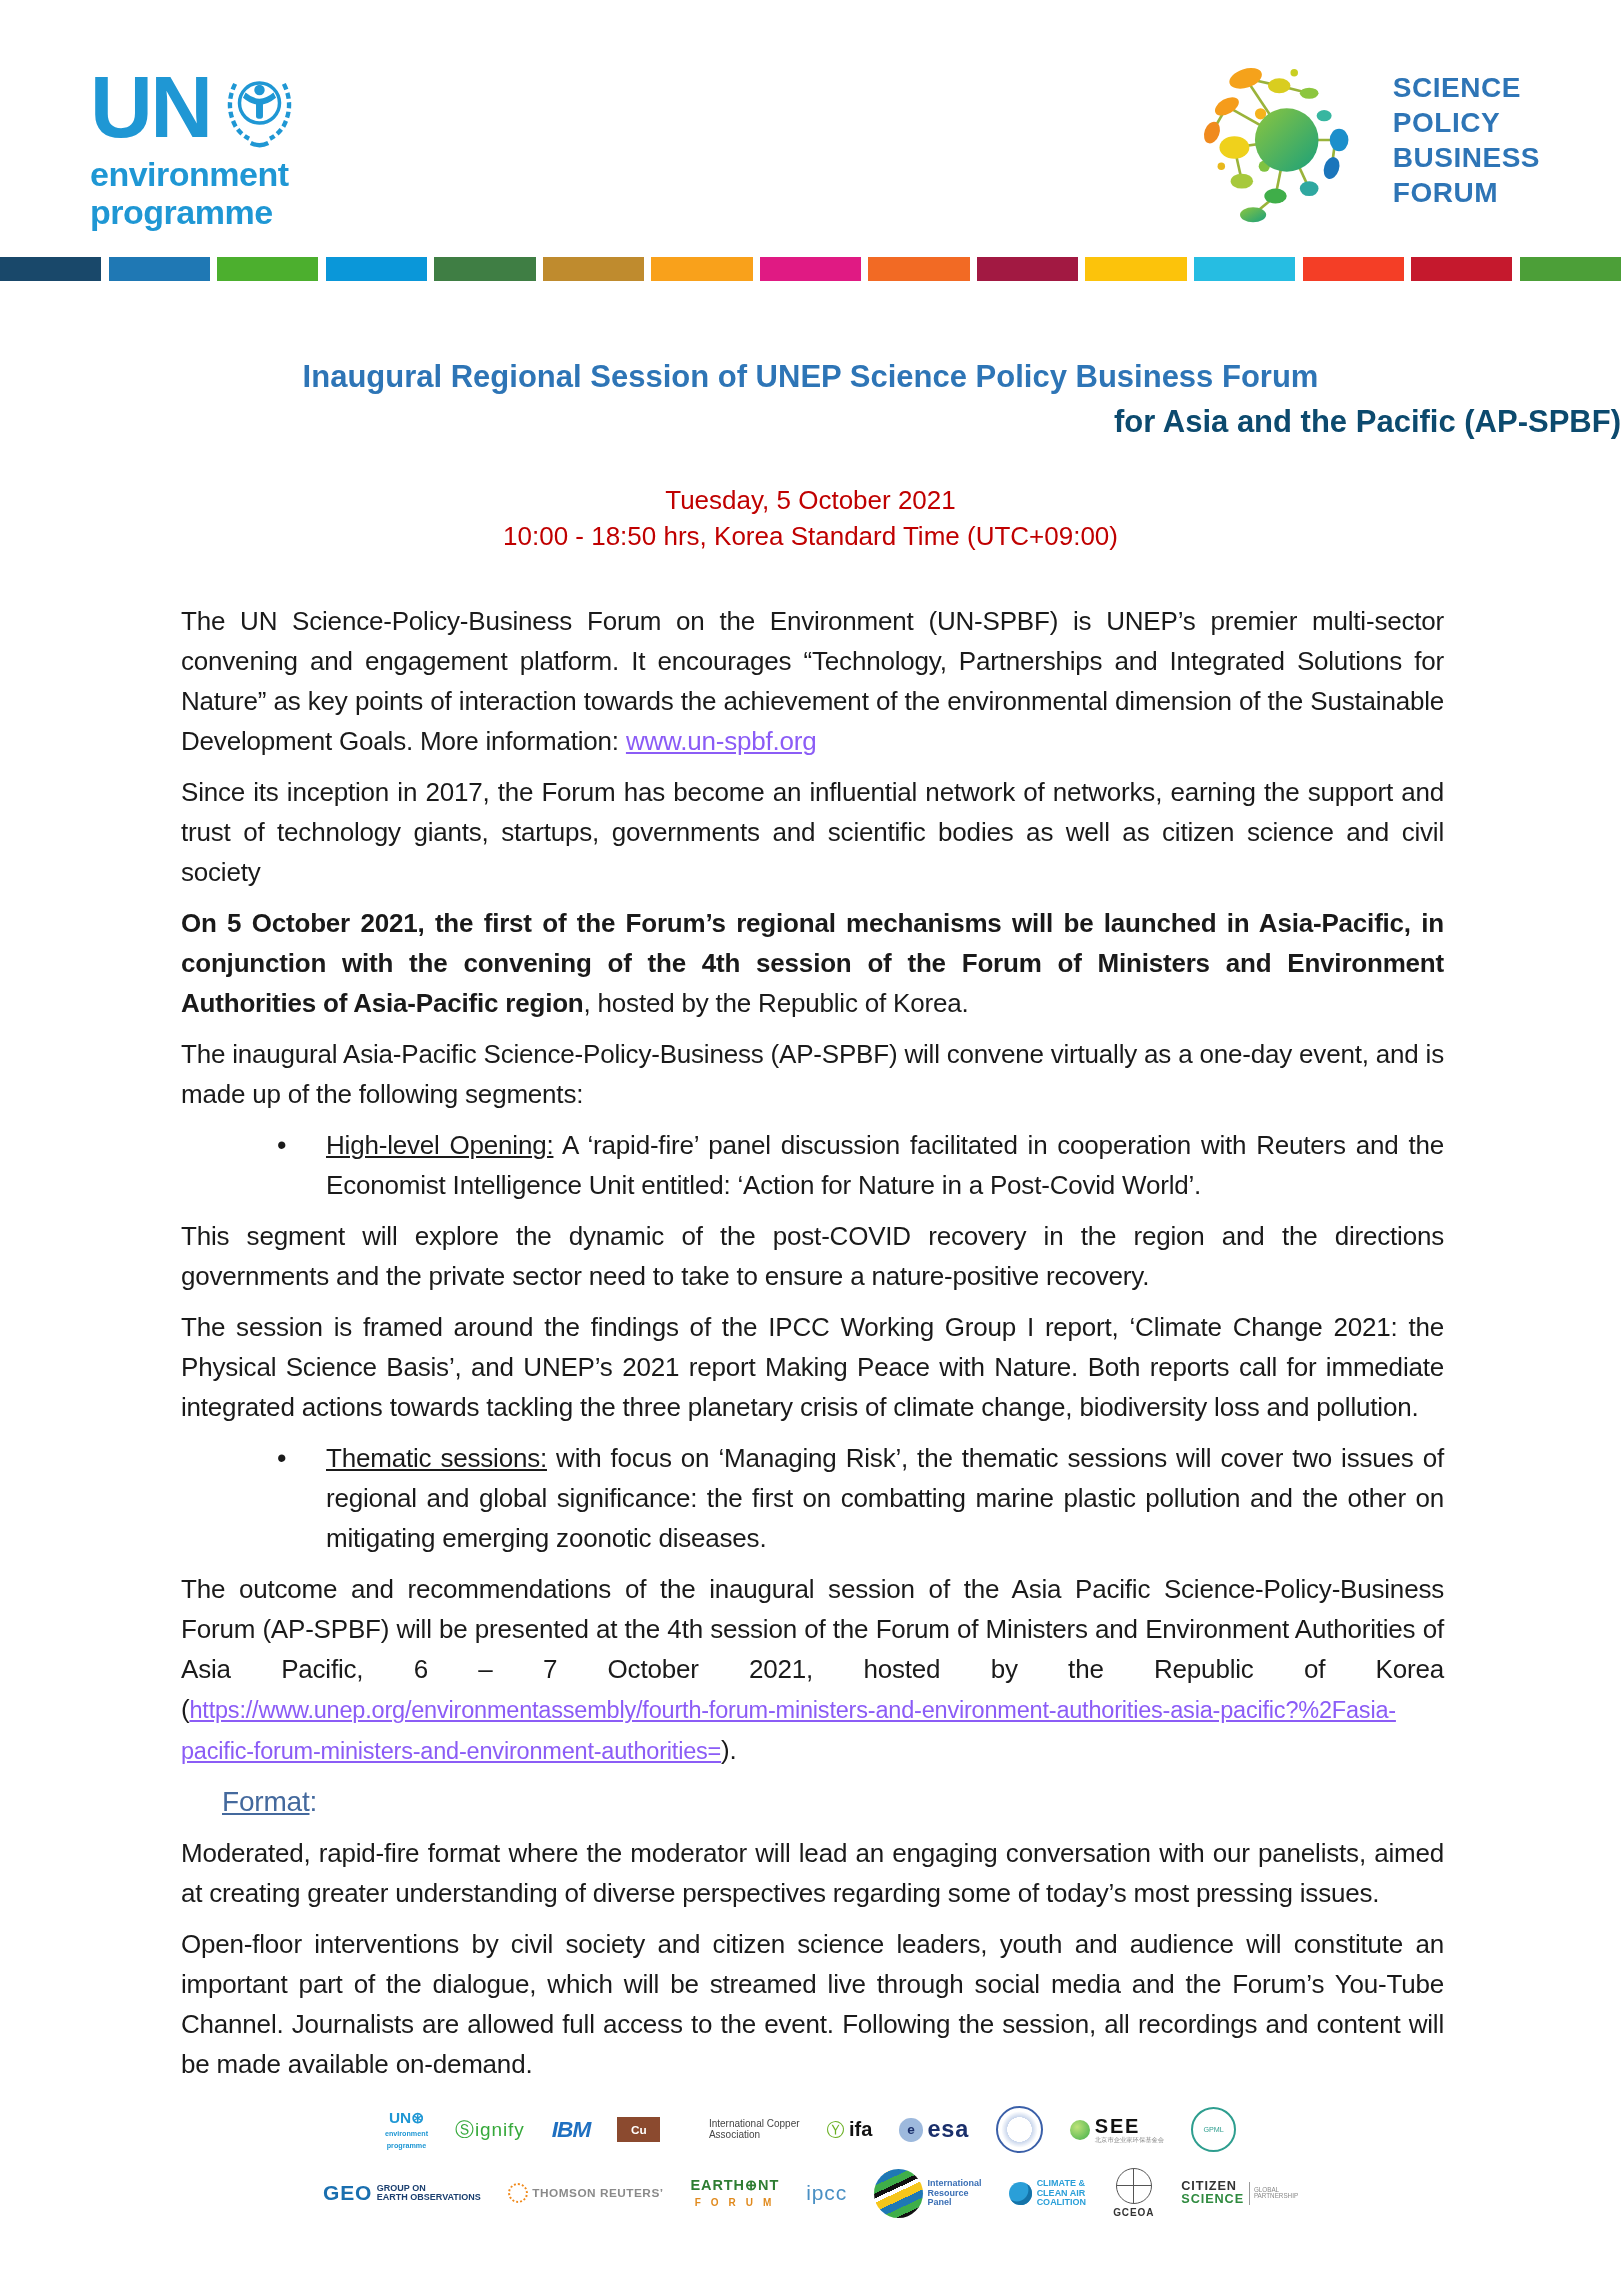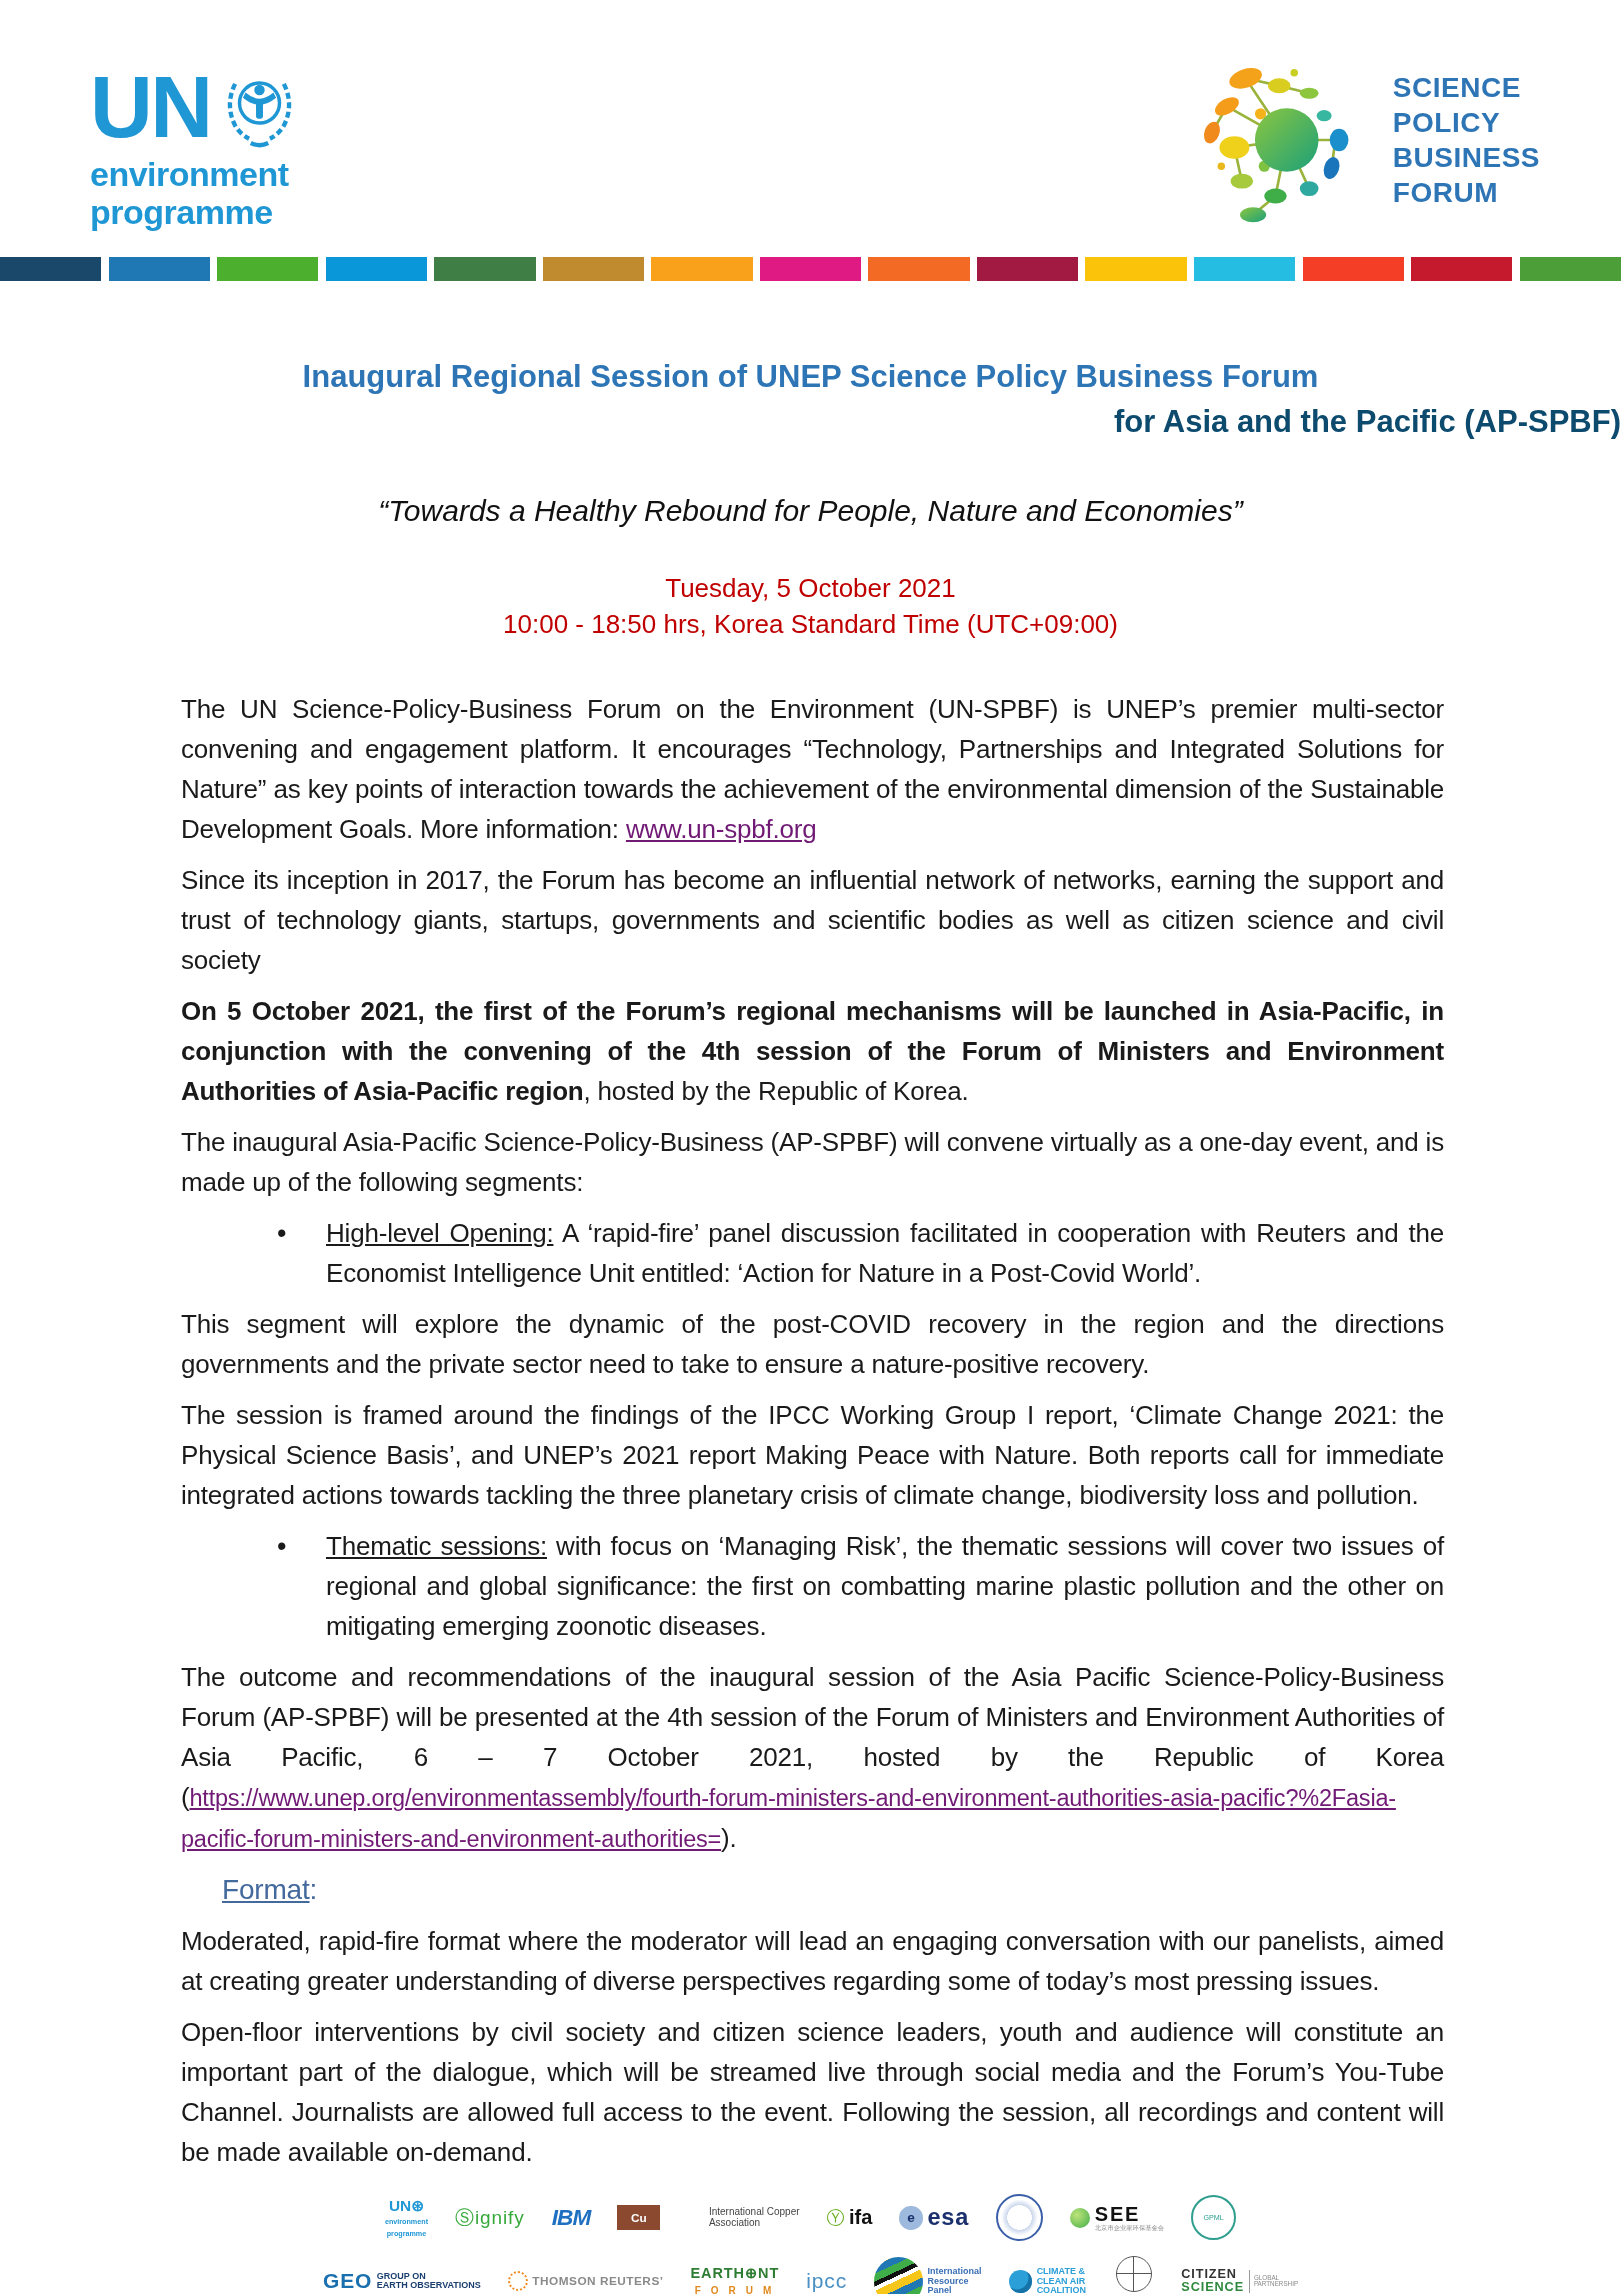--- a/index.html
+++ b/index.html
@@ -24,21 +24,21 @@
   .title2{margin-top:9px;text-align:right;font-size:31px;font-weight:bold;color:#0c4a6e;}
   .quote{margin-top:54px;text-align:center;font-size:30px;font-style:italic;color:#111;}
   .schedule{margin-top:42px;text-align:center;color:#c00000;font-size:26px;line-height:36px;}
   
   .body{margin:47px 177px 0 181px;font-size:26px;line-height:40px;text-align:justify;letter-spacing:-0.2px;}
   .body p{margin:0 0 11px 0;}
   .body ul{list-style:none;margin:0 0 11px 0;padding:0;}
   .body li{position:relative;padding-left:145px;}
   .body li::before{content:"\2022";position:absolute;left:96px;top:0;font-size:27px;}
   .ul{text-decoration:underline;}
-  a.link{color:#701a75;text-decoration:underline;cursor:pointer;}
+  a.link{color:#8b5cf6;text-decoration:underline;cursor:pointer;}
   a.link.small{font-size:23.5px;overflow-wrap:anywhere;}
   .format{color:#44699d;font-size:28px;}
   .format .ul{text-decoration:underline;margin-left:41px;}
   
   .partners{width:959px;margin:22px auto 0;}
   .prow{display:flex;justify-content:center;align-items:center;gap:27px;margin-bottom:14.5px;}
   .lg{display:flex;align-items:center;gap:4.5px;white-space:nowrap;}
   .stack{display:flex;flex-direction:column;line-height:1.05;}
   .mini-unep .un{font-size:15.4px;font-weight:bold;color:#1f97d4;}
   .mini-unep .sub{font-size:7.2px;font-weight:bold;color:#1f97d4;}
@@ -175,21 +175,20 @@
     <span style="background: rgb(162, 25, 66);"></span>
     <span style="background: rgb(252, 195, 11);"></span>
     <span style="background: rgb(38, 189, 226);"></span>
     <span style="background: rgb(244, 62, 38);"></span>
     <span style="background: rgb(197, 25, 45);"></span>
     <span style="background: rgb(76, 159, 56);"></span>
   </div>
 
   <div class="title1">Inaugural Regional Session of UNEP Science Policy Business Forum</div>
   <div class="title2">for Asia and the Pacific (AP-SPBF)</div>
-  <div class="quote">“Towards a Healthy Rebound for People, Nature and Economies”</div>
   <div class="schedule">
     <div>Tuesday, 5 October 2021</div>
     <div>10:00 - 18:50 hrs, Korea Standard Time (UTC+09:00)</div>
   </div>
 
   <div class="body">
     <p><span>The UN Science-Policy-Business Forum on the Environment (UN-SPBF) is UNEP’s premier multi-sector convening and engagement platform. It encourages “Technology, Partnerships and Integrated Solutions for Nature” as key points of interaction towards the achievement of the environmental dimension of the Sustainable Development Goals. More information: </span><a class="link">www.un-spbf.org</a></p>
     <p>Since its inception in 2017, the Forum has become an influential network of networks, earning the support and trust of technology giants, startups, governments and scientific bodies as well as citizen science and civil society</p>
     <p><b>On 5 October 2021, the first of the Forum’s regional mechanisms will be launched in Asia-Pacific, in conjunction with the convening of the 4th session of the Forum of Ministers and Environment Authorities of Asia-Pacific region</b><span>, hosted by the Republic of Korea.</span></p>
     <p>The inaugural Asia-Pacific Science-Policy-Business (AP-SPBF) will convene virtually as a one-day event, and is made up of the following segments:</p>

